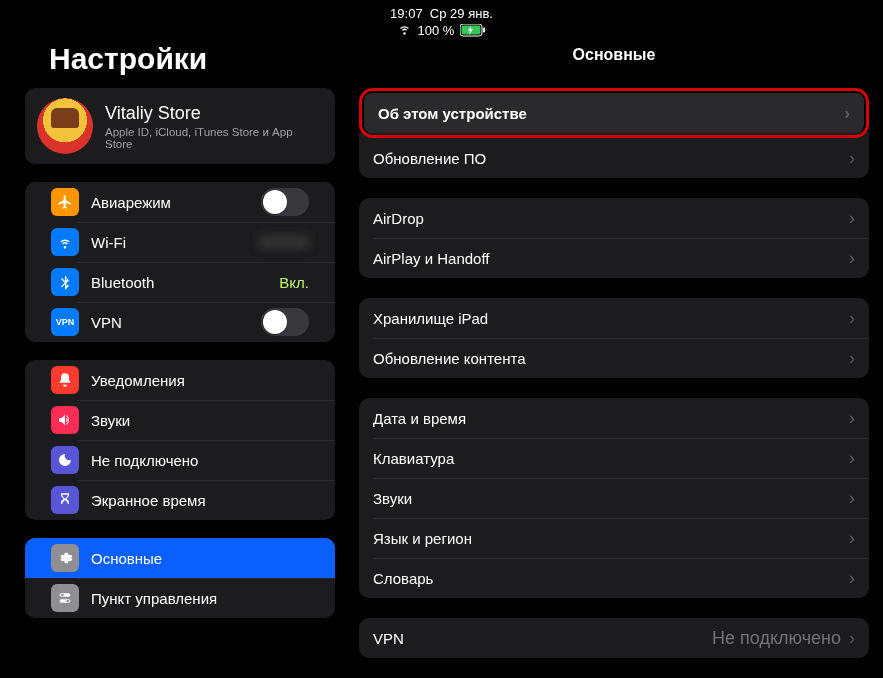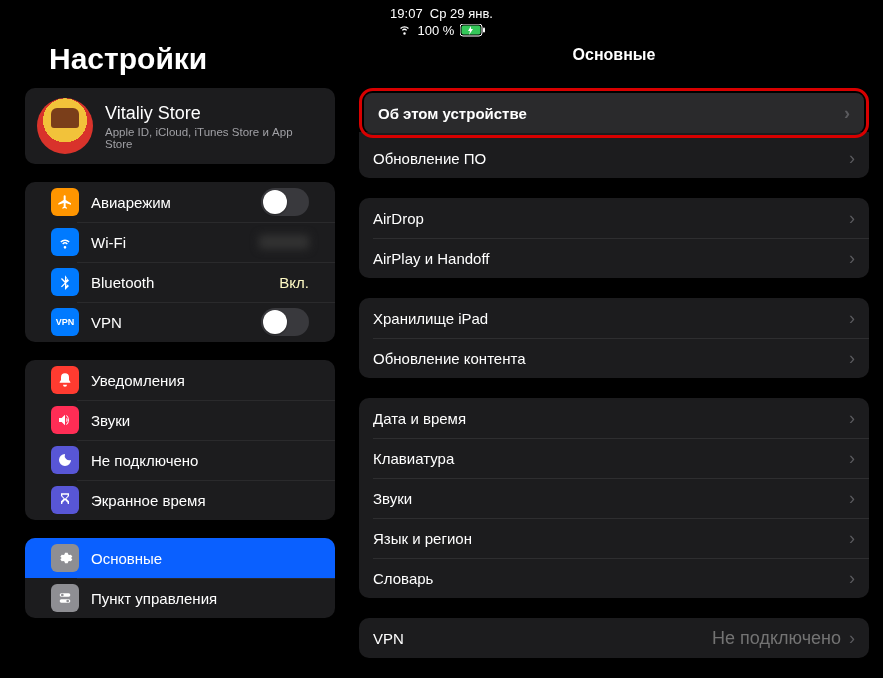--- a/index.html
+++ b/index.html
@@ -14,21 +14,21 @@
 .profile { display:flex; align-items:center; padding: 10px 12px; gap: 12px; }
 .avatar { width: 56px; height: 56px; border-radius: 50%; background: radial-gradient(circle at 50% 40%, #f2c23a 0 22px,#d9332b 22px 100%); position:relative; overflow:hidden; flex:0 0 56px;}
 .avatar::after{content:"";position:absolute;left:14px;top:10px;width:28px;height:20px;border-radius:6px 6px 3px 3px;background:#7a3e1a;}
 .profile .name { font-size: 18px; font-weight:500; }
 .profile .sub { font-size: 11.5px; color: #a0a0a5; margin-top:2px;}
 .row { display:flex; align-items:center; height: 40px; padding: 0 26px; gap: 12px; position:relative; }
 .row + .row::before { content:""; position:absolute; left:52px; right:0; top:0; height:1px; background:#2a2a2c; }
 .icon { width: 28px; height: 28px; border-radius: 6px; display:flex; align-items:center; justify-content:center; flex: 0 0 28px; }
 .icon svg { width: 16px; height:16px; }
 .row .label { flex:1; font-size: 15px; }
-.row .trail { color:#fef9c3; font-size:15px; }
+.row .trail { color:#bef264; font-size:15px; }
 .toggle { width:48px; height:28px; border-radius:14px; background:#39393d; position:relative; }
 .toggle::after{content:"";position:absolute;width:24px;height:24px;border-radius:50%;background:#fff;top:2px;left:2px;box-shadow:0 1px 2px rgba(0,0,0,.4);}
 .selected { background:#0a60ff !important; }
 .selected::before{display:none;}
 .main { flex:1; padding: 0 14px; overflow:hidden; }
 .main-title { text-align:center; font-size:16px; font-weight:600; padding: 18px 0 24px; }
 .group { background:#1c1c1e; border-radius:10px; overflow:hidden; margin-bottom:20px; }
 .grow { display:flex; align-items:center; height:40px; padding:0 14px; position:relative;border-radius:9px; }
 .grow + .grow::before{content:"";position:absolute;left:14px;right:0;top:0;height:1px;background:#2e2e30;}
 .grow .glabel{flex:1;font-size:15px;color:#fff;}

